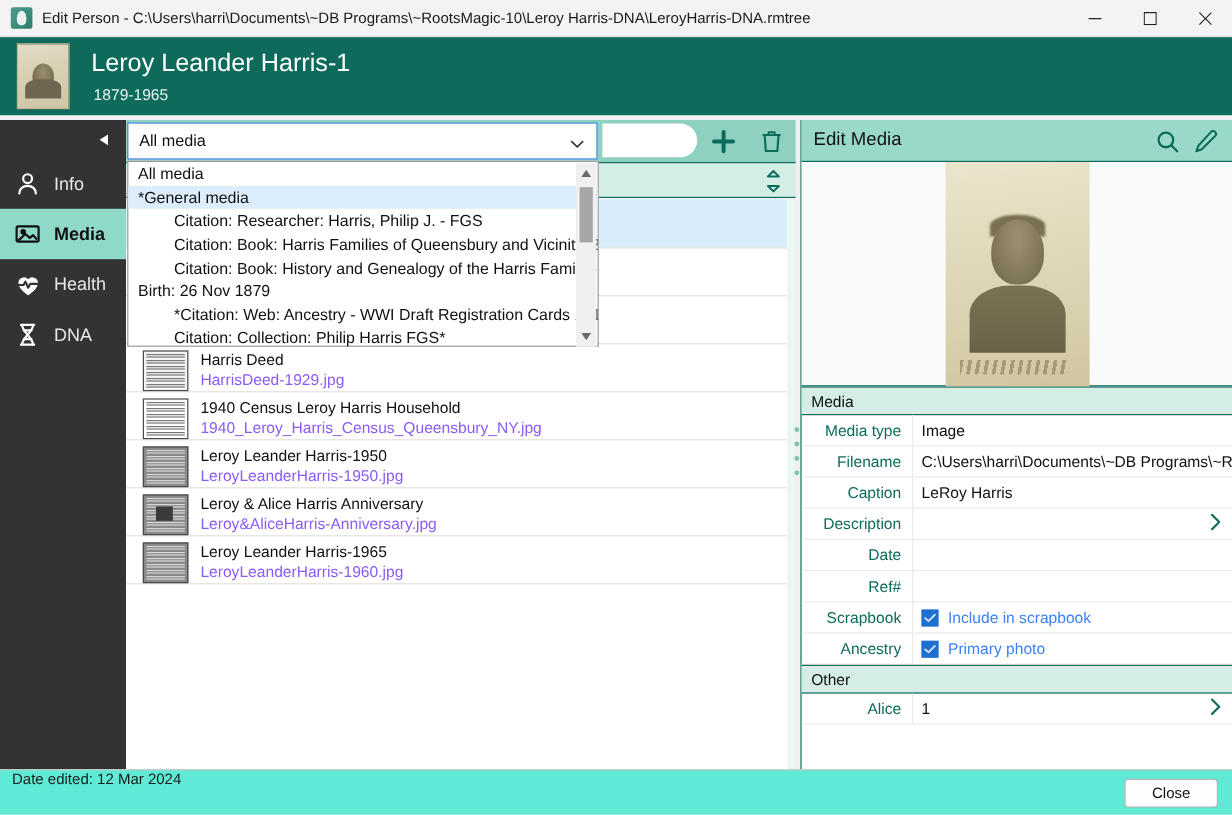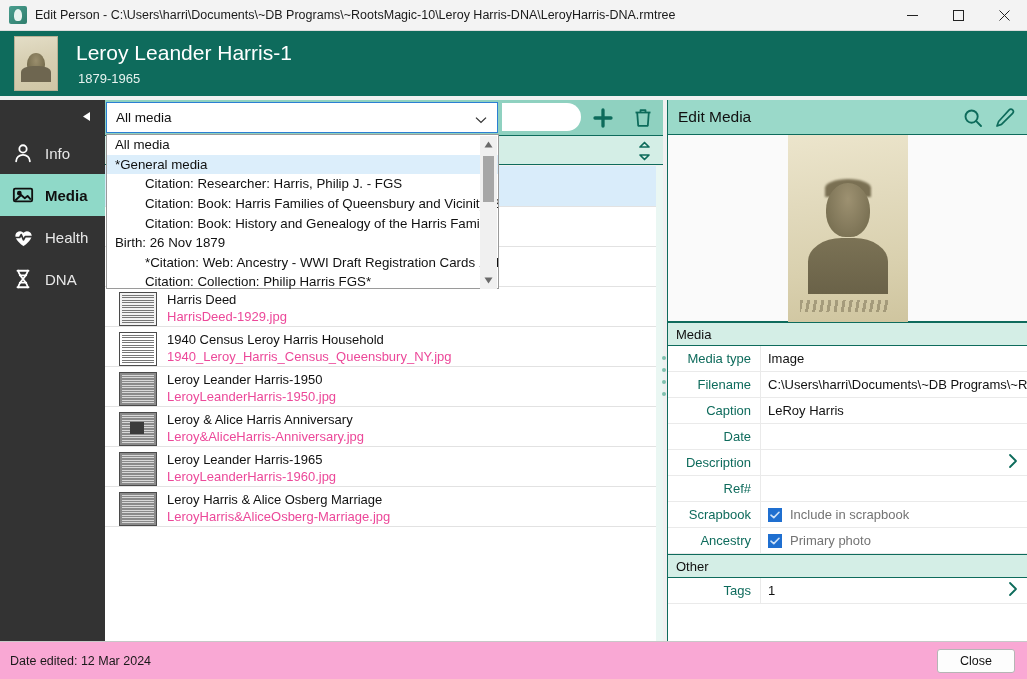--- a/index.html
+++ b/index.html
@@ -115,21 +115,21 @@
     width:38px; height:34px; flex:none; margin-right:10px;
     background:#f2f2f2; border:1px solid #4a4a4a; overflow:hidden; position:relative;
   }
   .thumb .lines { position:absolute; inset:2px; display:flex; flex-direction:column; gap:1.6px; }
   .thumb .lines i { display:block; height:1.3px; background:#777; }
   .thumb.dark { background:#8a8a8a; }
   .thumb.dark .lines i { background:#d8d8d8; }
   .thumb .photo-sq { position:absolute; left:10px; top:9px; width:14px; height:12px; background:#3b3b3b; }
   .media-text { display:flex; flex-direction:column; justify-content:center; line-height:1.35; }
   .media-title { font-size:13px; color:#111; }
-  .media-file { font-size:13px; color:#ec4899; }
+  .media-file { font-size:13px; color:#8b5cf6; }
 
   .list-scrollbar {
     position:absolute; left:656px; top:166px; width:7px; height:475px;
     background:#eaf7f3;
   }
 
   
   .dropdown {
     position:absolute; left:106px; top:134px; width:393px; height:155px;
     background:#ffffff; border:1px solid #9a9a9a; z-index:40;
@@ -204,33 +204,33 @@
     flex:1; display:flex; align-items:center; padding-left:7px;
     font-size:13px; color:#111; border-left:1px solid #eaeaea; position:relative;
     white-space:nowrap; overflow:hidden;
   }
   .field-value .chev-r { position:absolute; right:9px; top:3px; color:#0d6b5b; font-size:15px; }
   .cb {
     width:14px; height:14px; background:#1f6fd0; border:1px solid #1f6fd0;
     display:flex; align-items:center; justify-content:center; margin-right:8px; flex:none;
   }
   .cb svg { display:block; }
-  .cb-label { font-size:13px; color:#737373; }
+  .cb-label { font-size:13px; color:#3b82f6; }
 
   .splitter-dots {
     position:absolute; left:661px; top:356px; width:6px; height:40px; z-index:30;
     display:flex; flex-direction:column; align-items:center; justify-content:space-between;
   }
   .splitter-dots i { display:block; width:4px; height:4px; border-radius:50%; background:#7fc0ae; }
 
   
   .statusbar {
     position:absolute; left:0; top:641px; width:1027px; height:38px;
-    background:#f9a8d4; border-top:1px solid #c8c8c8;
-    display:flex; align-items:center;
+    background:#5eead4; border-top:1px solid #c8c8c8;
+    display:flex; align-items:flex-start;
   }
   .status-text { font-size:12.5px; color:#1a1a1a; margin-left:10px; }
   .close-btn {
     position:absolute; right:12px; top:7px; width:78px; height:24px;
     background:#fdfdfd; border:1px solid #b5b5b5; border-radius:3px;
     display:flex; align-items:center; justify-content:center;
     font-size:12.5px; color:#111;
   }
 </style>
 </head>
@@ -541,42 +541,20 @@
             <i></i>
             <i></i>
           </div>
         </div>
       <div class="media-text">
         <span class="media-title">Leroy Leander Harris-1965</span>
         <span class="media-file">LeroyLeanderHarris-1960.jpg</span>
       </div>
     </div>
 
-    <div class="media-row">
-      <div class="thumb dark">
-          <div class="lines">
-            <i></i>
-            <i></i>
-            <i></i>
-            <i></i>
-            <i></i>
-            <i></i>
-            <i></i>
-            <i></i>
-            <i></i>
-            <i></i>
-            <i></i>
-            <i></i>
-          </div>
-        </div>
-      <div class="media-text">
-        <span class="media-title">Leroy Harris &amp; Alice Osberg Marriage</span>
-        <span class="media-file">LeroyHarris&amp;AliceOsberg-Marriage.jpg</span>
-      </div>
-    </div>
 
   </div>
   <div class="list-scrollbar"></div>
 
   <div class="dropdown">
     <div class="dd-item">All media</div>
     <div class="dd-item sel">*General media</div>
     <div class="dd-item indent">Citation: Researcher: Harris, Philip J. - FGS</div>
     <div class="dd-item indent">Citation: Book: Harris Families of Queensbury and Vicinity, 2002</div>
     <div class="dd-item indent">Citation: Book: History and Genealogy of the Harris Family - Book 2</div>
@@ -644,37 +622,37 @@
       <div class="field-label">Filename</div>
       <div class="field-value">C:\Users\harri\Documents\~DB Programs\~Rc</div>
     </div>
 
     <div class="field-row">
       <div class="field-label">Caption</div>
       <div class="field-value">LeRoy Harris</div>
     </div>
 
     <div class="field-row">
-      <div class="field-label">Date</div>
-      <div class="field-value"></div>
-    </div>
-
-    <div class="field-row">
       <div class="field-label">Description</div>
       <div class="field-value">
         <span></span>
         <span class="chev-r">
           <svg width="10" height="16" viewBox="0 0 10 16" fill="none" stroke="#0d6b5b" stroke-width="1.8" stroke-linecap="round" stroke-linejoin="round">
               <polyline points="2,2 8,8 2,14"></polyline>
             </svg>
         </span>
       </div>
     </div>
 
     <div class="field-row">
+      <div class="field-label">Date</div>
+      <div class="field-value"></div>
+    </div>
+
+    <div class="field-row">
       <div class="field-label">Ref#</div>
       <div class="field-value"></div>
     </div>
 
     <div class="field-row">
       <div class="field-label">Scrapbook</div>
       <div class="field-value">
         <span class="cb">
           <svg width="10" height="8" viewBox="0 0 10 8" fill="none" stroke="#cfe2f7" stroke-width="1.6" stroke-linecap="round" stroke-linejoin="round">
               <polyline points="1,4.2 3.8,6.6 9,1.3"></polyline>
@@ -694,21 +672,21 @@
         </span>
         <span class="cb-label">Primary photo</span>
       </div>
     </div>
 
     <div class="section-head">
       <span>Other</span>
     </div>
 
     <div class="field-row">
-      <div class="field-label">Tags</div>
+      <div class="field-label">Alice</div>
       <div class="field-value">
         <span>1</span>
         <span class="chev-r">
           <svg width="10" height="16" viewBox="0 0 10 16" fill="none" stroke="#0d6b5b" stroke-width="1.8" stroke-linecap="round" stroke-linejoin="round">
               <polyline points="2,2 8,8 2,14"></polyline>
             </svg>
         </span>
       </div>
     </div>
 

